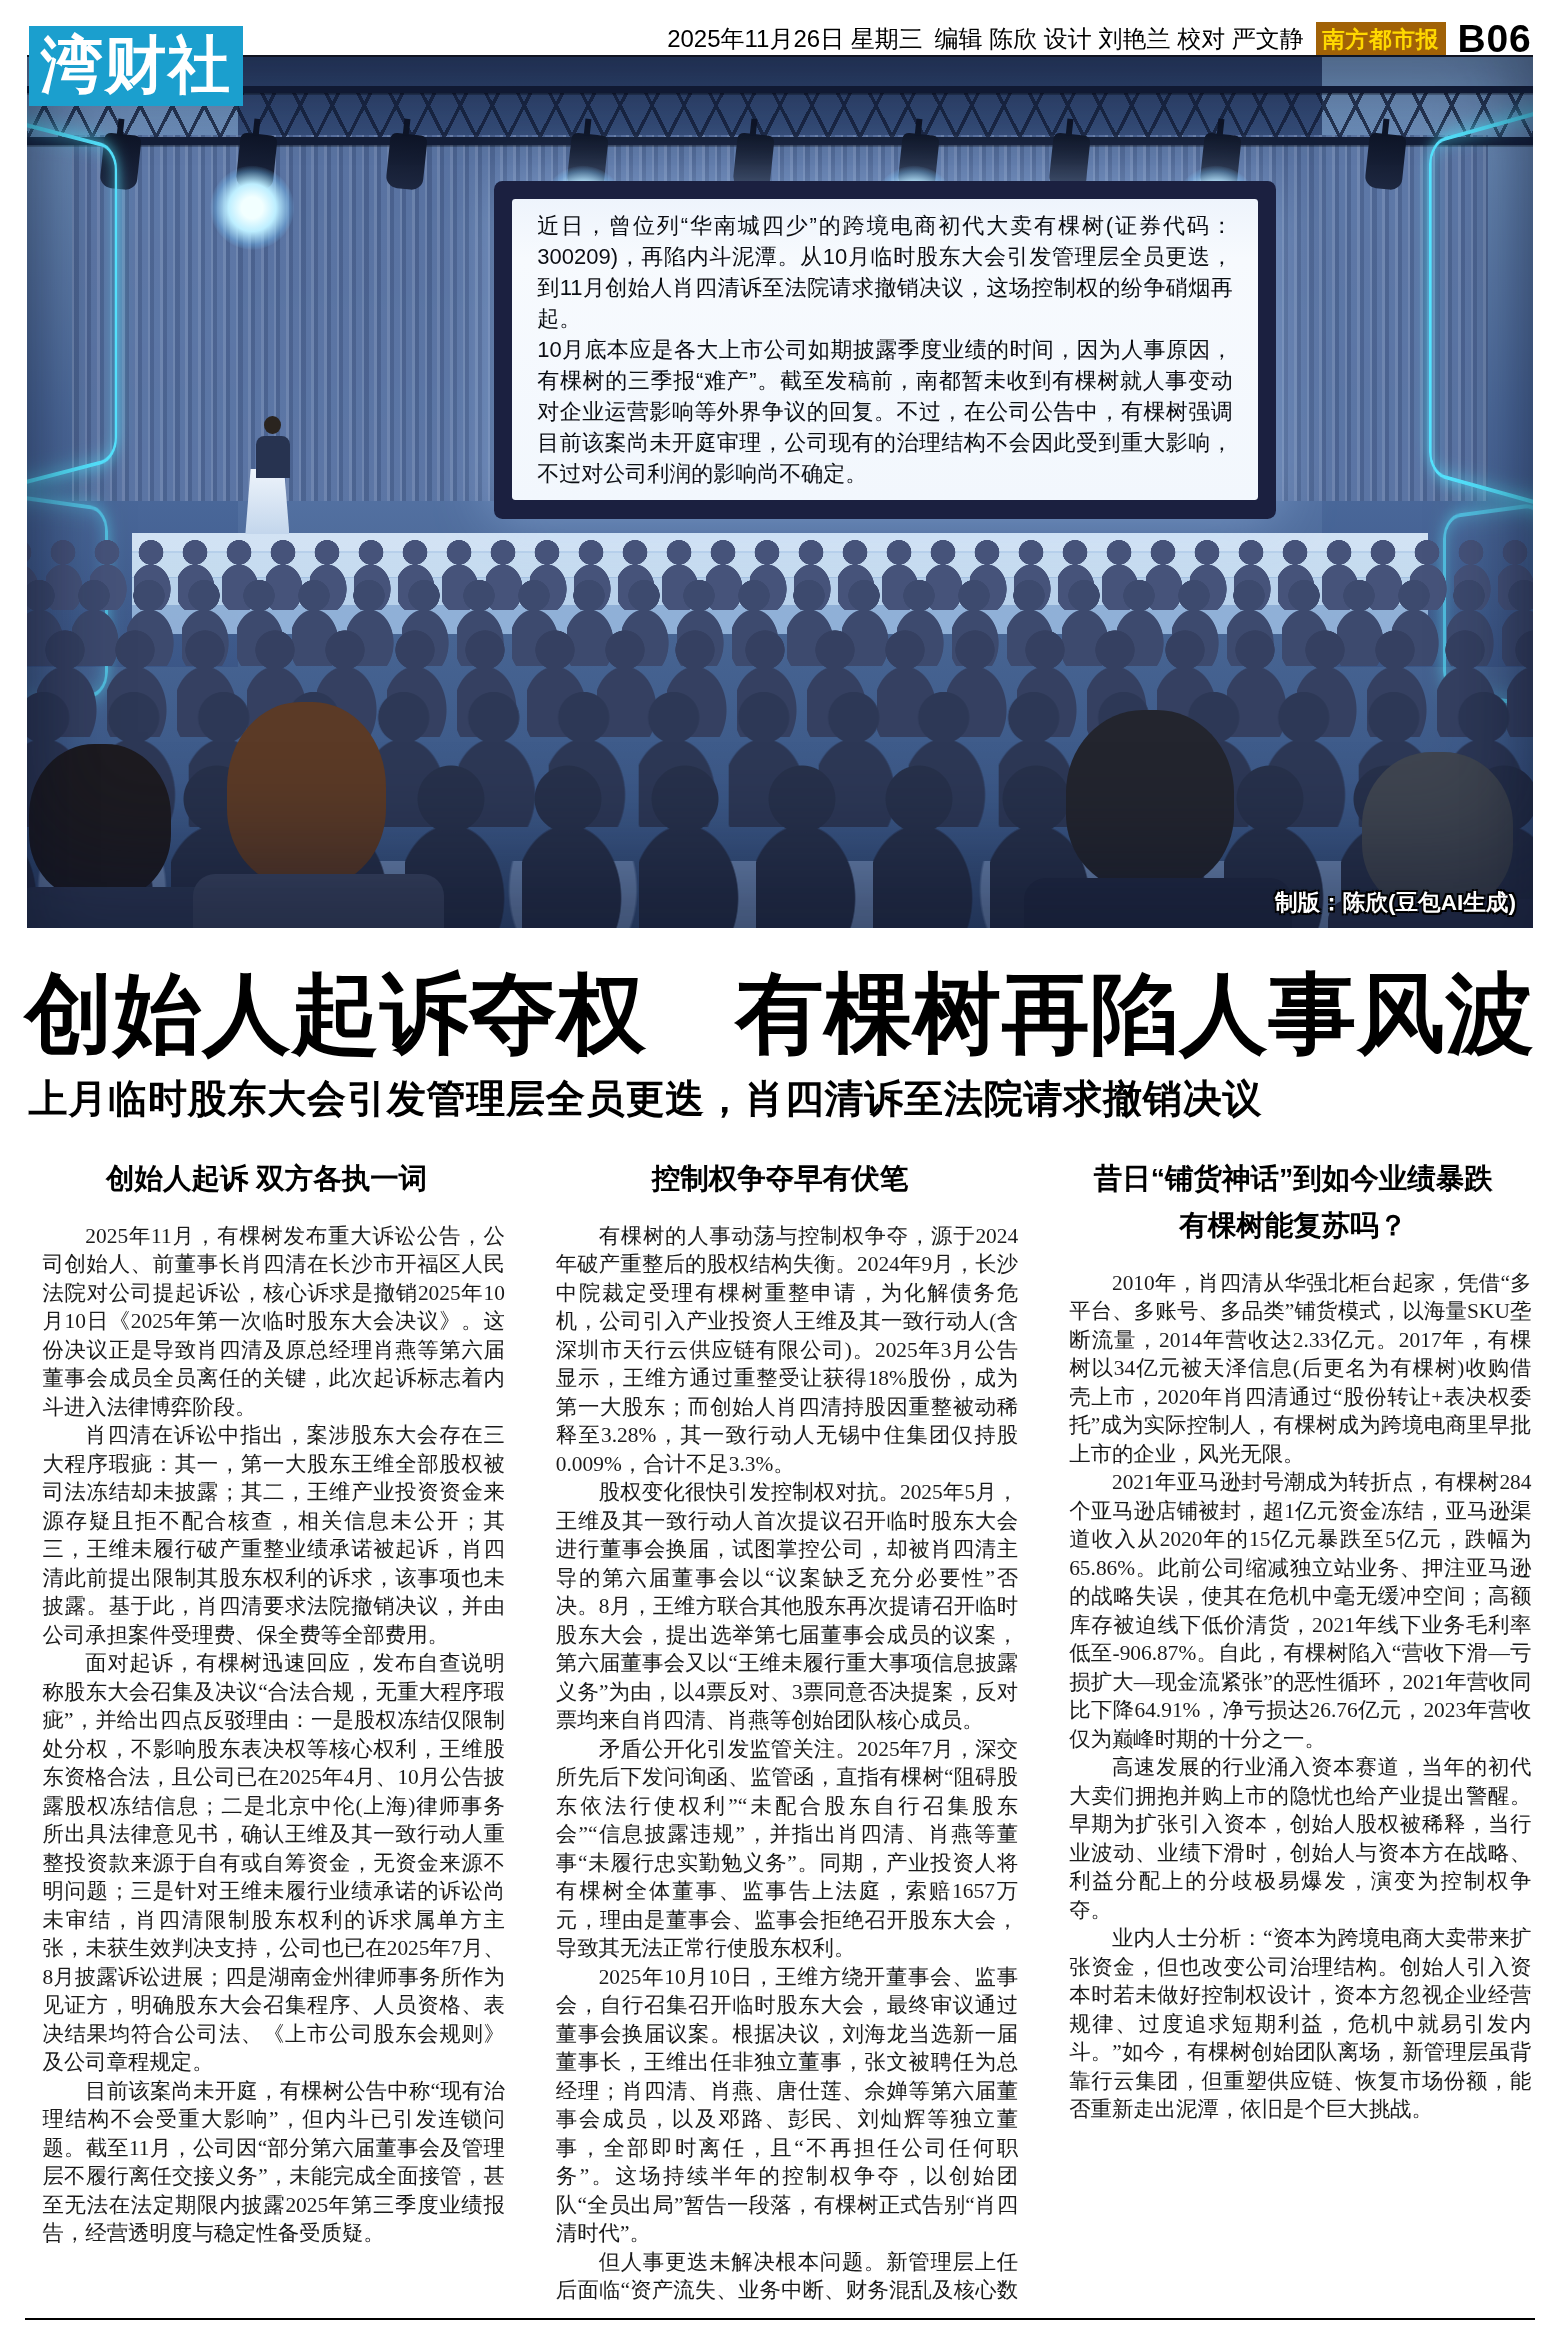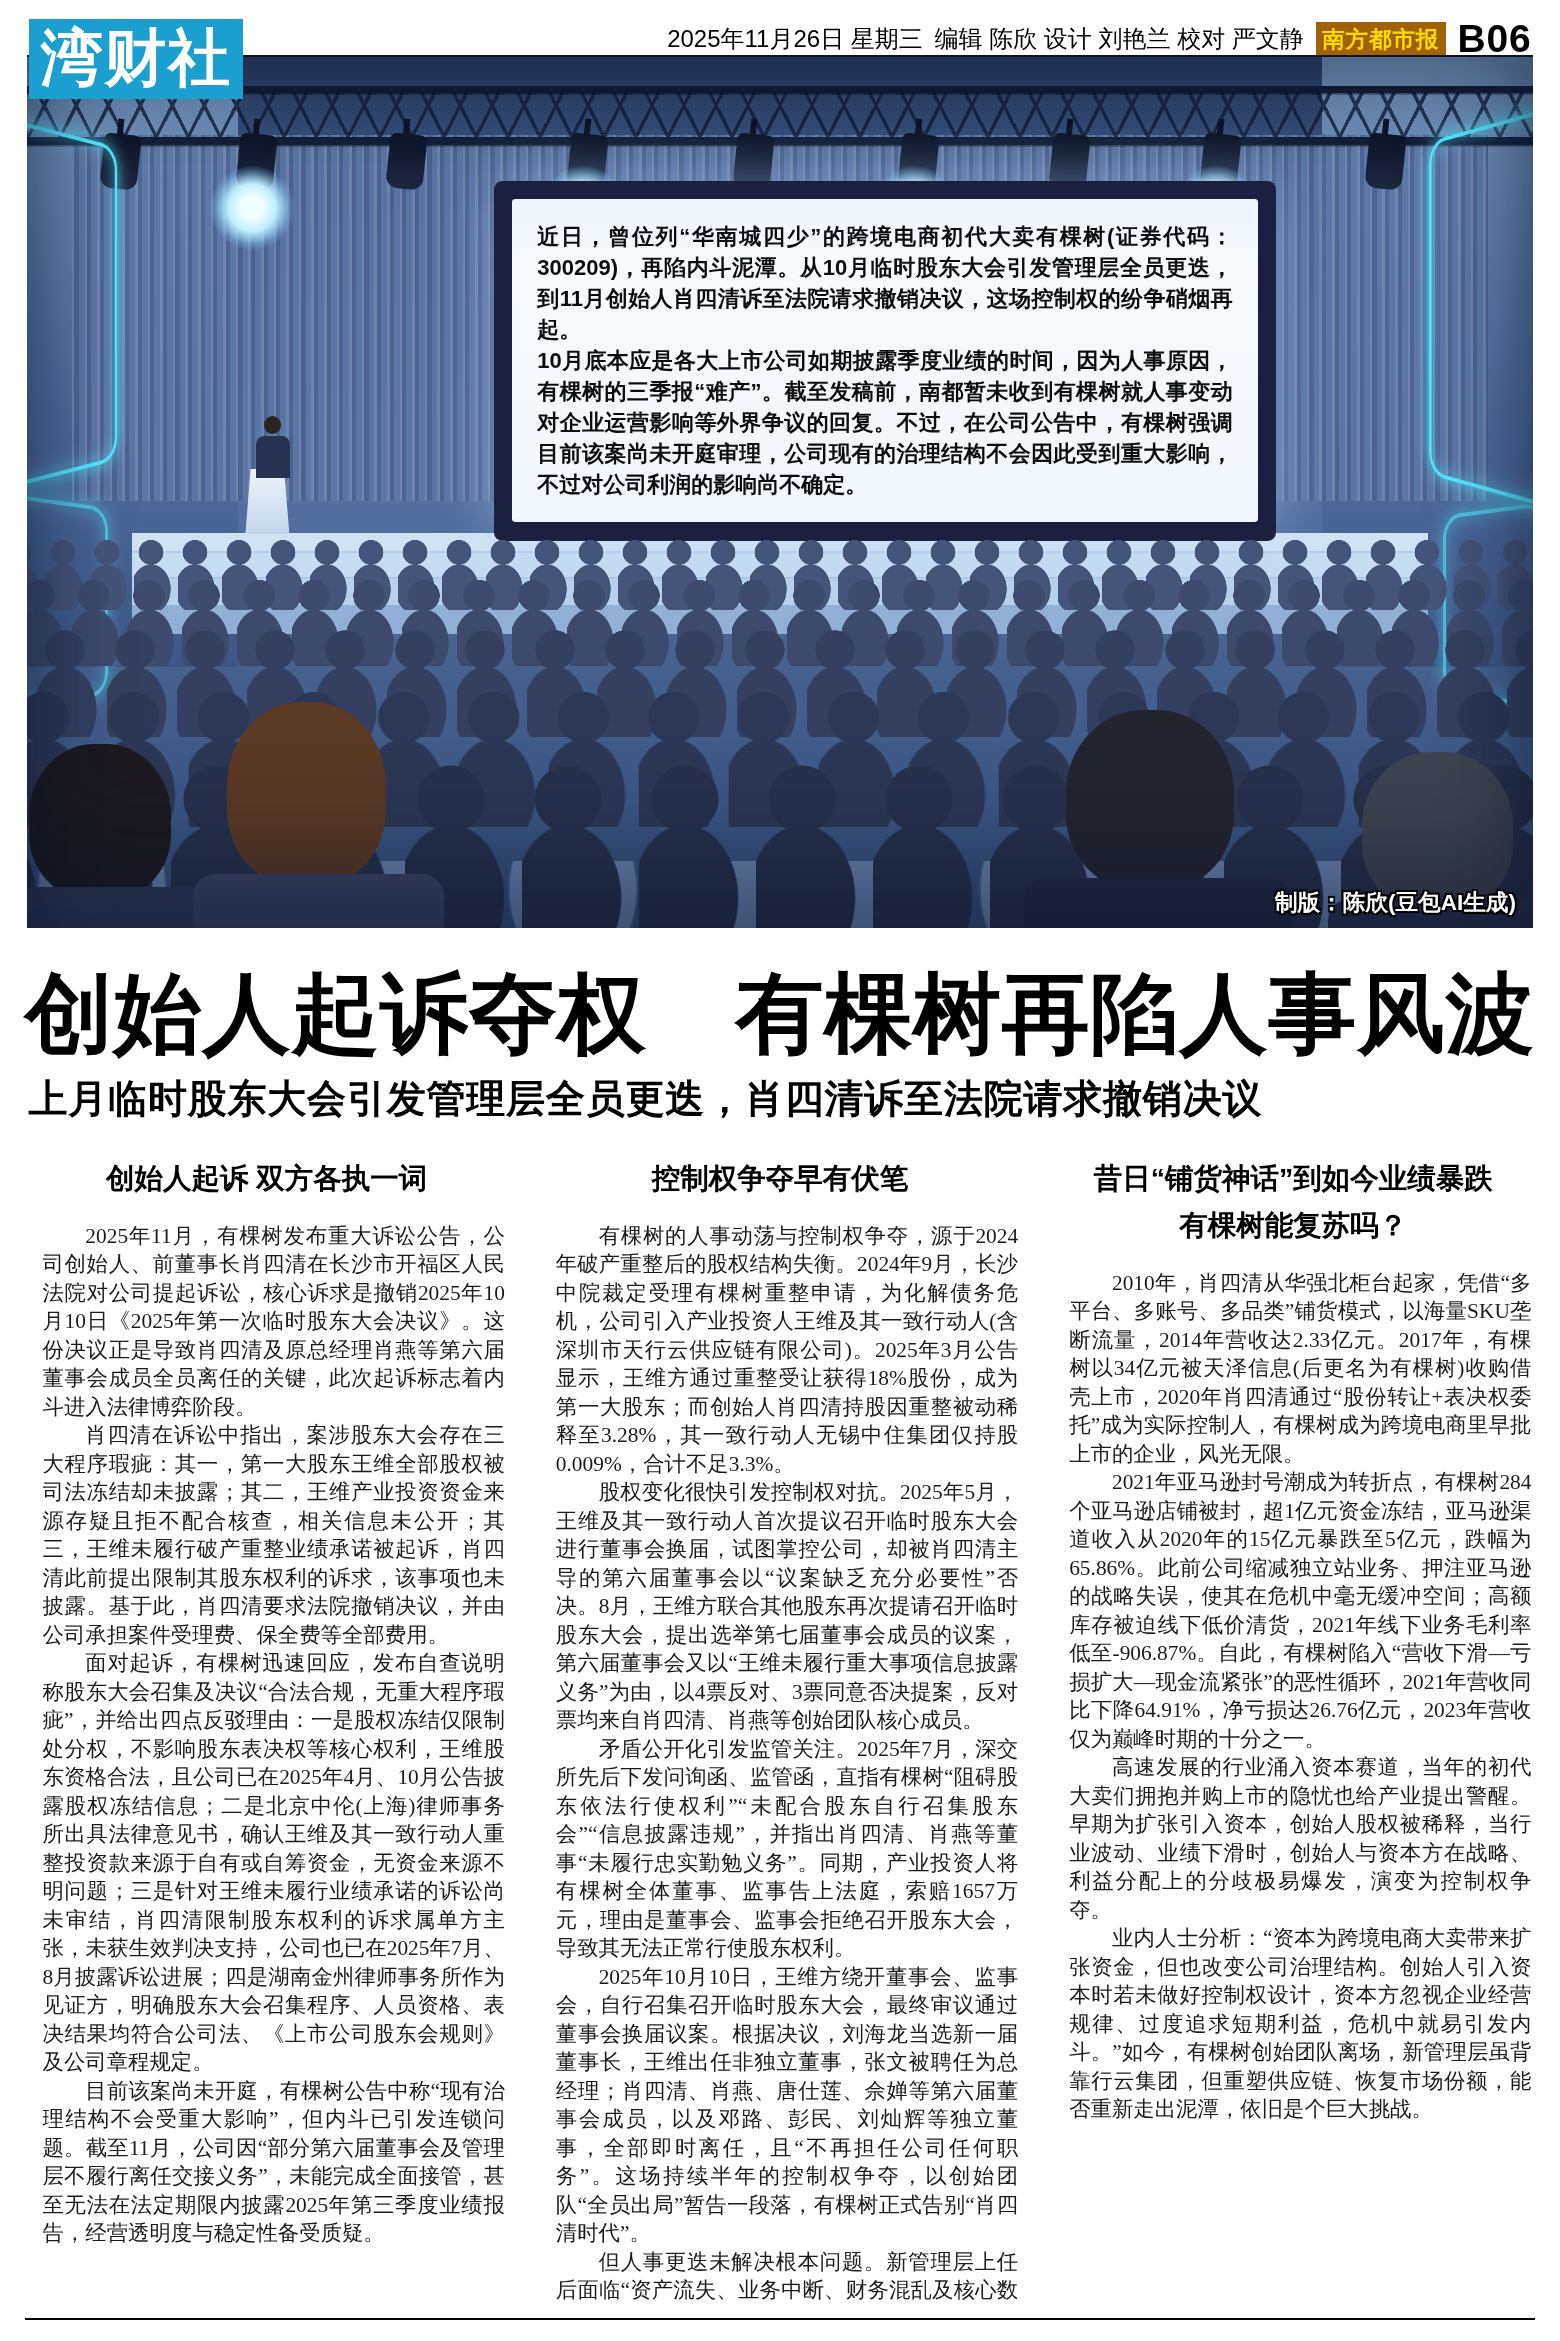--- a/index.html
+++ b/index.html
@@ -6,21 +6,21 @@
   .page{position:relative;width:1560px;height:2342px;background:#fff;overflow:hidden;
         font-family:"Liberation Sans","DejaVu Sans",sans-serif;color:#111;}
 
   
   .topbar{position:relative;height:55px;}
   .topbar-right{position:absolute;right:28.5px;top:17px;display:flex;align-items:center;gap:11.7px;
                 font-size:24px;color:#000;white-space:nowrap;}
   .paper-badge{background:#a16207;color:#ffd900;font-weight:700;font-size:22.6px;
                padding:1.7px 6.7px;letter-spacing:0.8px;font-family:"Liberation Serif","DejaVu Serif",serif;}
   .page-no{font-size:39px;font-weight:900;letter-spacing:0.8px;}
-  .brand-logo{position:absolute;left:29px;top:19px;z-index:30;background:#1b9fce;color:#fff;
+  .brand-logo{position:absolute;left:29px;top:26px;z-index:30;background:#1b9fce;color:#fff;
               font-weight:900;font-size:62px;line-height:1;padding:7.5px 11.7px 10px;letter-spacing:1.7px;}
 
   
   .illu{position:relative;margin:0 27px;height:871px;overflow:hidden;
         background:linear-gradient(180deg,#2c4068 0%,#3a5482 14%,#4a6593 30%,#5674a6 46%,#4a6795 62%,#3e5b8a 80%,#35507e 100%);
         border-top:2.5px solid #101420;}
   .curtain{position:absolute;left:3%;right:3%;top:9%;height:42%;
            background:#5a74a4;opacity:.9;
            background-image:repeating-linear-gradient(90deg,rgba(255,255,255,.14) 0 2.5px,rgba(10,20,50,.18) 2.5px 6.7px,rgba(255,255,255,.02) 6.7px 12.6px);}
   .sidewall{position:absolute;top:0;bottom:30%;width:14%;
@@ -39,21 +39,21 @@
   .neon{position:absolute;border:4.2px solid #54e4ff;border-radius:25px;
         box-shadow:0 0 22px rgba(84,228,255,.85),inset 0 0 22px rgba(84,228,255,.55);}
   .neon.nl1{left:-50px;top:75px;width:159px;height:335px;transform:perspective(586px) rotateY(42deg);}
   .neon.nl2{left:-34px;top:444px;width:126px;height:193px;transform:perspective(586px) rotateY(40deg);opacity:.7;}
   .neon.nr1{right:-50px;top:67px;width:176px;height:360px;transform:perspective(586px) rotateY(-42deg);}
   .neon.nr2{right:-25px;top:452px;width:126px;height:184px;transform:perspective(586px) rotateY(-40deg);opacity:.7;}
 
   .screen{position:absolute;left:31%;top:124px;width:49.5%;padding:18.4px;background:#1b2040;border-radius:8.4px;
           box-shadow:0 0 59px rgba(180,215,255,.4);}
   .screen-inner{background:linear-gradient(180deg,#eef4fc,#f7fafe 20%,#f2f7fd);border-radius:3.4px;
-                padding:22px 25px;font-weight:700;font-size:22px;line-height:31px;color:#0b0d12;
+                padding:11px 25px;font-weight:400;font-size:22px;line-height:31px;color:#0b0d12;
                 text-align:justify;}
   .screen-inner p{margin:0;}
 
   .stage{position:absolute;left:7%;right:7%;top:476px;height:101px;
          background:linear-gradient(180deg,#d9e9f8 0 18.4px,#bcd5ee 18.4px 20px,#cde2f4 20px 44px,#a9c6e6 44px 45px,#bed7ef 45px 72px,#94b4da 72px 101px);
          opacity:.95;}
   .podium{position:absolute;left:14.5%;top:412px;width:44px;height:65px;background:linear-gradient(180deg,#eef4fb,#c3d6ec);
           clip-path:polygon(12% 0,88% 0,100% 100%,0 100%);}
   .speaker{position:absolute;left:15.2%;top:359px;width:34px;height:62px;}
   .speaker .head{display:block;width:17px;height:18.4px;margin:0 auto;border-radius:50%;background:#2a241f;}

